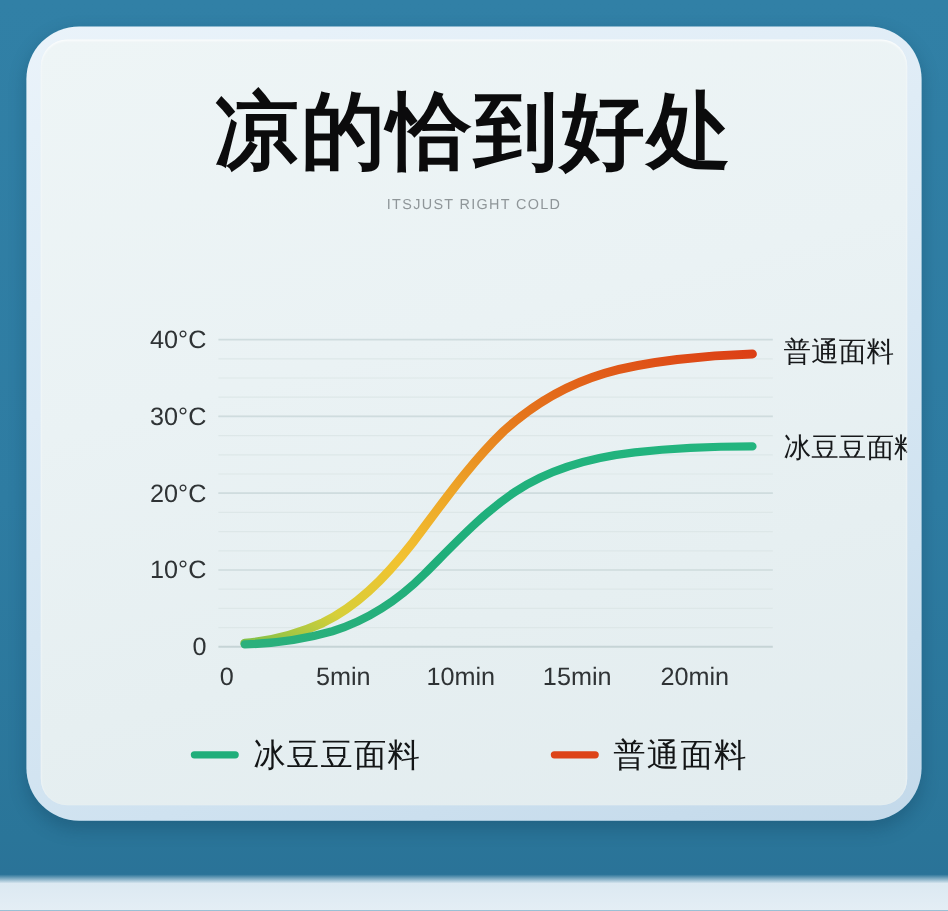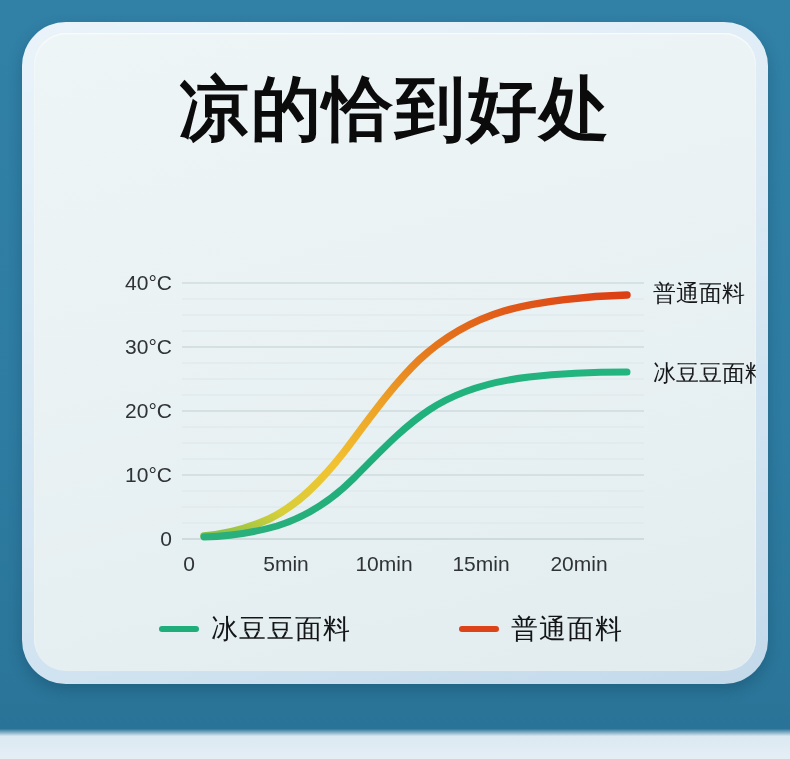--- a/index.html
+++ b/index.html
@@ -34,21 +34,21 @@
     box-shadow: 0 6px 14px rgba(12, 50, 75, 0.28);
   }
 
   
   .card-inner {
     position: absolute;
     left: 12px;
     top: 11px;
     right: 12px;
     bottom: 13px;
-    border-radius: 32px;
+    border-radius: 22px;
     background: linear-gradient(165deg, #eef5f6 0%, #eaf2f4 40%, #e6eff1 70%, #e2ecef 100%);
     box-shadow: inset 0 1px 2px rgba(255,255,255,0.9);
     overflow: hidden;
   }
 
   .title-block {
     position: absolute;
     left: 0;
     right: 0;
     top: 40px;
@@ -127,20 +127,21 @@
 </head>
 <body>
 
 <div class="page">
 
   <div class="card-frame">
     <div class="card-inner">
 
       <div class="title-block">
         <h1 class="main-title">凉的恰到好处</h1>
+        <p class="sub-title">ITSJUST RIGHT COLD</p>
       </div>
 
       <div class="chart-wrap">
         <svg class="chart-svg" width="766" height="350" viewBox="0 0 766 350">
           <defs>
             <linearGradient id="normalGrad" x1="0" y1="1" x2="1" y2="0">
               <stop offset="0%" stop-color="#7ec04a"></stop>
               <stop offset="14%" stop-color="#d7cf39"></stop>
               <stop offset="30%" stop-color="#f2c230"></stop>
               <stop offset="48%" stop-color="#eda227"></stop>

